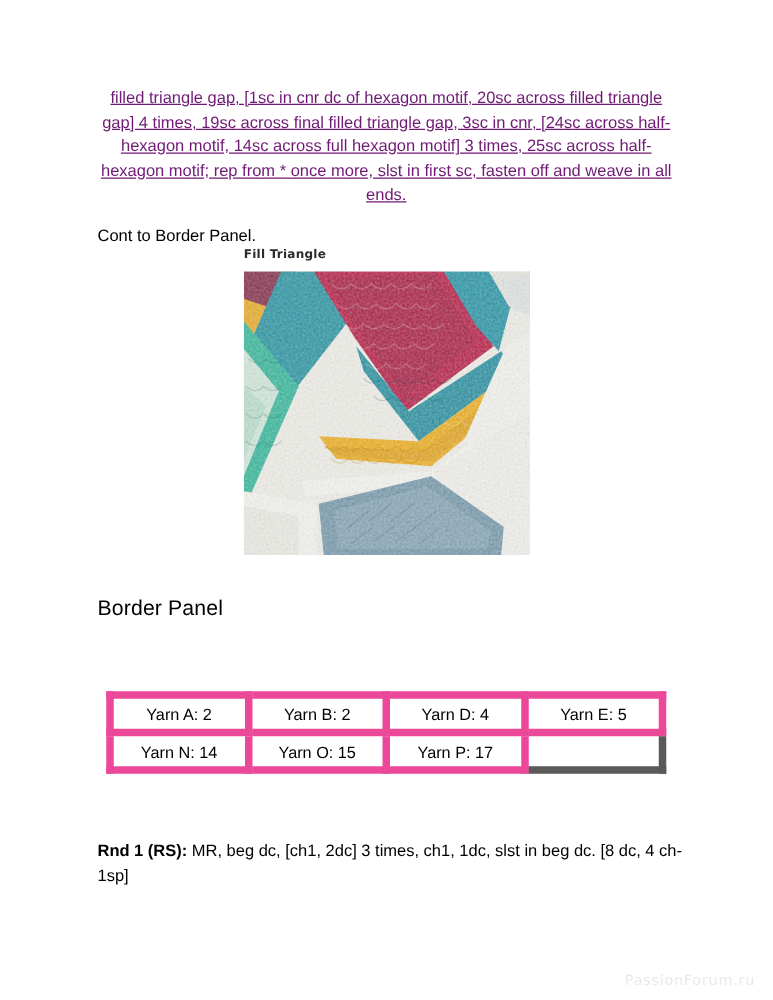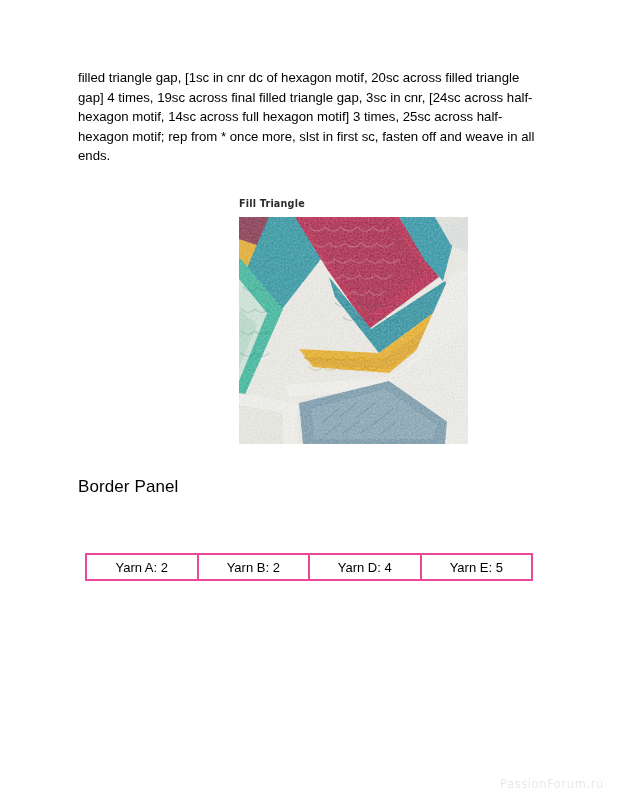--- a/index.html
+++ b/index.html
@@ -26,37 +26,37 @@
     position: absolute;
     left: 78px;
     top: 68px;
     width: 462px;
   }
 
   p.body-text {
     margin: 0;
     font-size: 13.2px;
     line-height: 19.6px;
-    color: #000000;
-    text-align: left;
+    color: #701a75;
+    text-align: center;
+    text-decoration: underline;
   }
 
   p.cont-line {
     margin: 13px 0 0 0;
     font-size: 13.2px;
     line-height: 19.6px;
   }
 
   
   .figure {
     position: absolute;
     left: 195px;
     top: 198px;
     width: 247px;
-    margin-left: 44px;
   }
   .figure-caption {
     font-family: "DejaVu Sans", sans-serif;
     font-size: 9.6px;
     font-weight: 700;
     letter-spacing: 0.2px;
     color: #2b2b2b;
     margin: 0 0 8px 0;
   }
   .photo {
@@ -95,21 +95,21 @@
   
   table.yarn-table {
     position: absolute;
     left: 85px;
     top: 553px;
     width: 448px;
     border-collapse: collapse;
     table-layout: fixed;
   }
   table.yarn-table td {
-    border: 2px solid #ec4899;
+    border: 6px solid #ec4899;
     height: 24px;
     text-align: center;
     vertical-align: middle;
     font-size: 13px;
     padding: 0 2px;
     color: #000;
   }
   table.yarn-table td.empty { border-color: #5a5a5a; }
 
   
@@ -135,20 +135,21 @@
     user-select: none;
   }
 </style>
 </head>
 <body>
 
 <div class="page">
 
   <div class="content">
     <p class="body-text">filled triangle gap, [1sc in cnr dc of hexagon motif, 20sc across filled triangle gap] 4 times, 19sc across final filled triangle gap, 3sc in cnr, [24sc across half-hexagon motif, 14sc across full hexagon motif] 3 times, 25sc across half-hexagon motif; rep from * once more, slst in first sc, fasten off and weave in all ends.</p>
+    <p class="cont-line">Cont to Border Panel.</p>
   </div>
 
   <div class="figure">
     <div class="figure-caption">Fill Triangle</div>
     <div class="photo">
       <svg width="229" height="227" viewBox="0 0 229 227" xmlns="http://www.w3.org/2000/svg">
         <defs>
           <filter id="tex" x="-10%" y="-10%" width="120%" height="120%">
             <feTurbulence type="fractalNoise" baseFrequency="0.55" numOctaves="4" seed="7" result="n"></feTurbulence>
             <feColorMatrix in="n" type="saturate" values="0" result="ng"></feColorMatrix>
@@ -245,19 +246,26 @@
   <div class="sec-head">Border Panel</div>
 
   <table class="yarn-table">
     <tbody>
       <tr>
         <td>Yarn A: 2</td>
         <td>Yarn B: 2</td>
         <td>Yarn D: 4</td>
         <td>Yarn E: 5</td>
       </tr>
+      <tr>
+        <td>Yarn N: 14</td>
+        <td>Yarn O: 15</td>
+        <td>Yarn P: 17</td>
+        <td class="empty"></td>
+      </tr>
     </tbody>
   </table>
 
+  <div class="rnd-block"><b>Rnd 1 (RS):</b><span> MR, beg dc, [ch1, 2dc] 3 times, ch1, 1dc, slst in beg dc. [8 dc, 4 ch-1sp]</span></div>
 
   <div class="watermark">PassionForum.ru</div>
 
 </div>
 
 </body></html>

